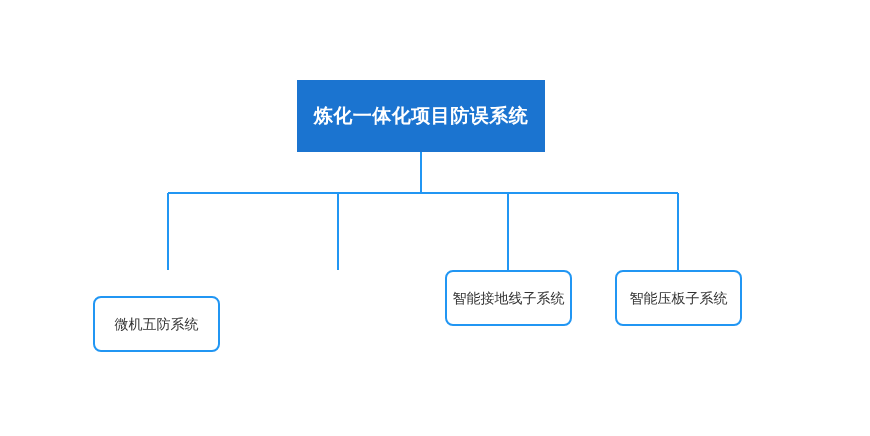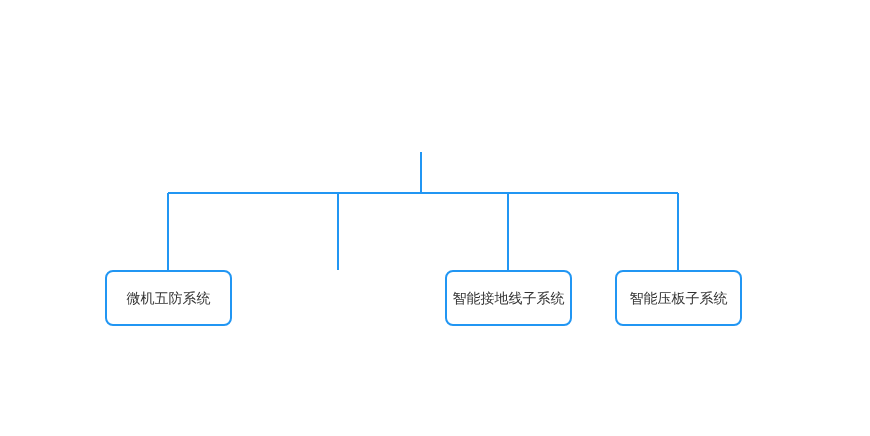--- a/index.html
+++ b/index.html
@@ -66,21 +66,21 @@
     box-sizing: border-box;
   }
   .node-child .node-label {
     color: #333333;
     font-size: 14px;
     font-weight: normal;
     line-height: 1.2;
     text-align: center;
     white-space: nowrap;
   }
-  .child-0 { left: 105px; }
+  .child-0 { left: 93px; margin-top: 26px; }
   .child-1 { left: 275px; }
   .child-2 { left: 445px; border-radius: 8px; }
   .child-3 { left: 615px; }
 </style>
 </head>
 <body>
 
 <div id="canvas">
   <div class="org-chart">
 
@@ -89,20 +89,23 @@
       <line x1="421" y1="152" x2="421" y2="193" stroke="#2196f3" stroke-width="2" shape-rendering="crispEdges"></line>
 
       <line x1="168" y1="193" x2="678" y2="193" stroke="#2196f3" stroke-width="2" shape-rendering="crispEdges"></line>
 
       <line x1="168" y1="193" x2="168" y2="270" stroke="#2196f3" stroke-width="2" shape-rendering="crispEdges"></line>
       <line x1="338" y1="193" x2="338" y2="270" stroke="#2196f3" stroke-width="2" shape-rendering="crispEdges"></line>
       <line x1="508" y1="193" x2="508" y2="270" stroke="#2196f3" stroke-width="2" shape-rendering="crispEdges"></line>
       <line x1="678" y1="193" x2="678" y2="270" stroke="#2196f3" stroke-width="2" shape-rendering="crispEdges"></line>
     </svg>
 
+    <div class="node-root">
+      <span class="node-label">炼化一体化项目防误系统</span>
+    </div>
 
     <div class="node-child child-0">
       <span class="node-label">微机五防系统</span>
     </div>
 
 
     <div class="node-child child-2">
       <span class="node-label">智能接地线子系统</span>
     </div>
 

